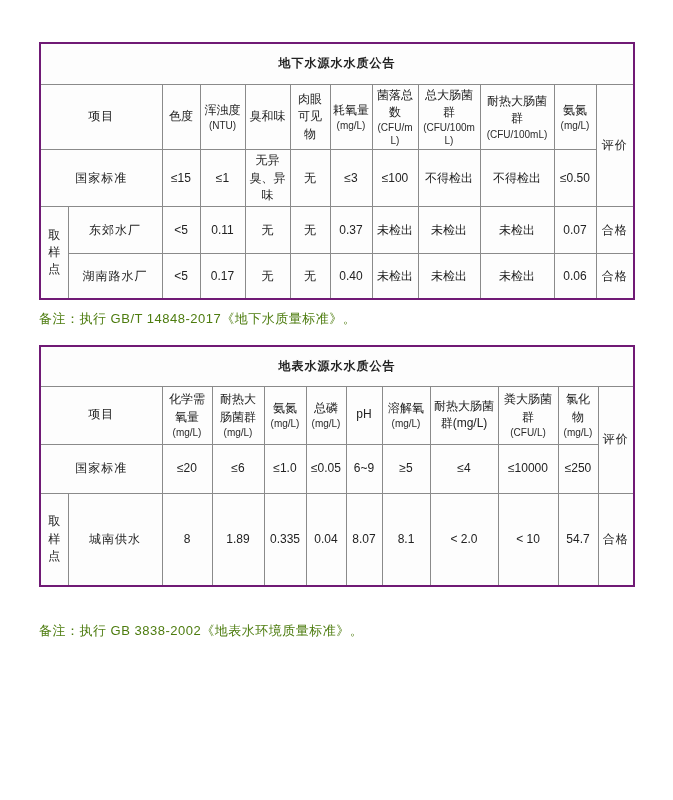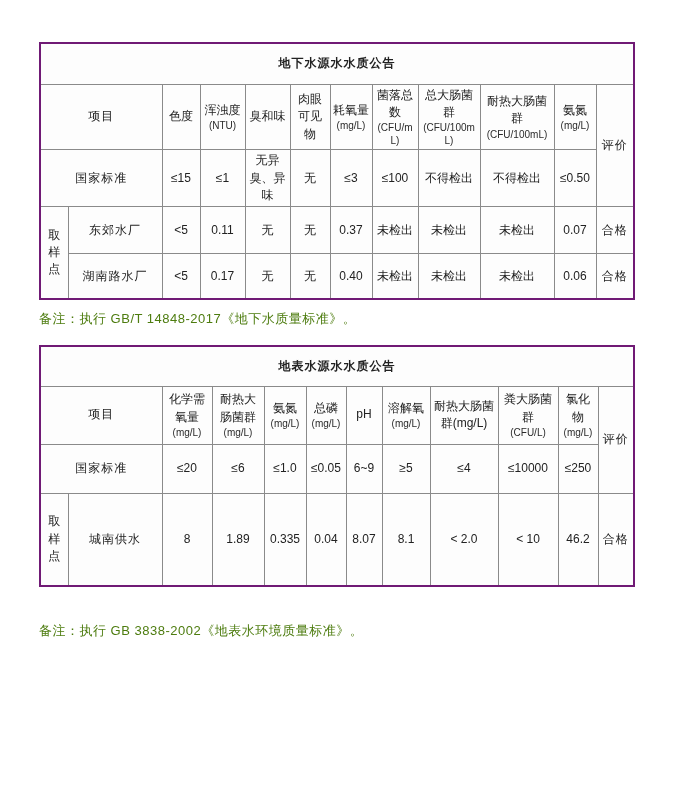--- a/index.html
+++ b/index.html
@@ -196,21 +196,21 @@
       <td class="vcell">取样点</td>
       <td class="name-cell">城南供水</td>
       <td class="val">8</td>
       <td class="val">1.89</td>
       <td class="val">0.335</td>
       <td class="val">0.04</td>
       <td class="val">8.07</td>
       <td class="val">8.1</td>
       <td class="val">&lt; 2.0</td>
       <td class="val">&lt; 10</td>
-      <td class="val">46.2</td>
+      <td class="val">54.7</td>
       <td class="eval-cell">合格</td>
     </tr>
   </tbody>
     </table>
 
   <div class="note" id="note2">备注：执行 GB 3838-2002《地表水环境质量标准》。</div>
 
 </div>
 
 </body></html>

